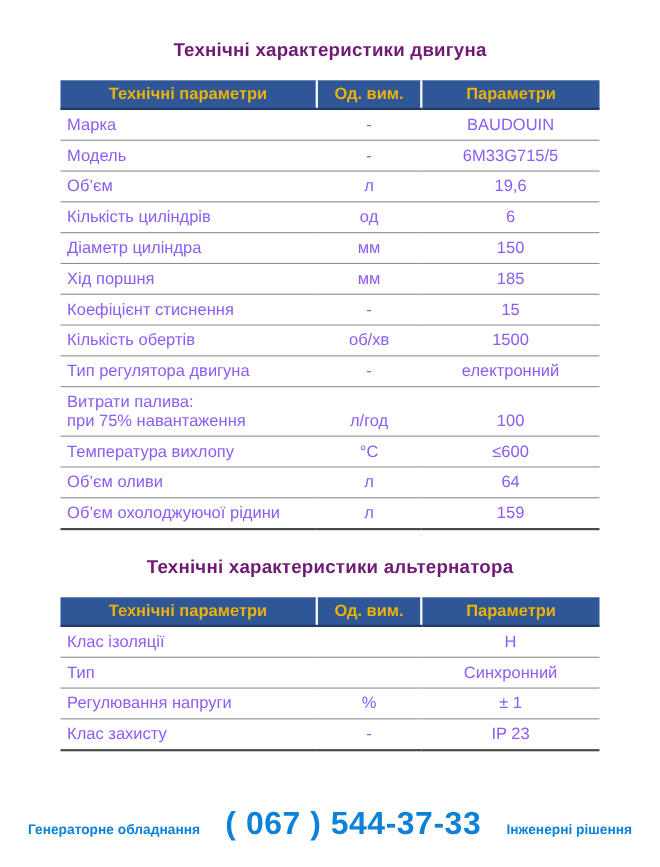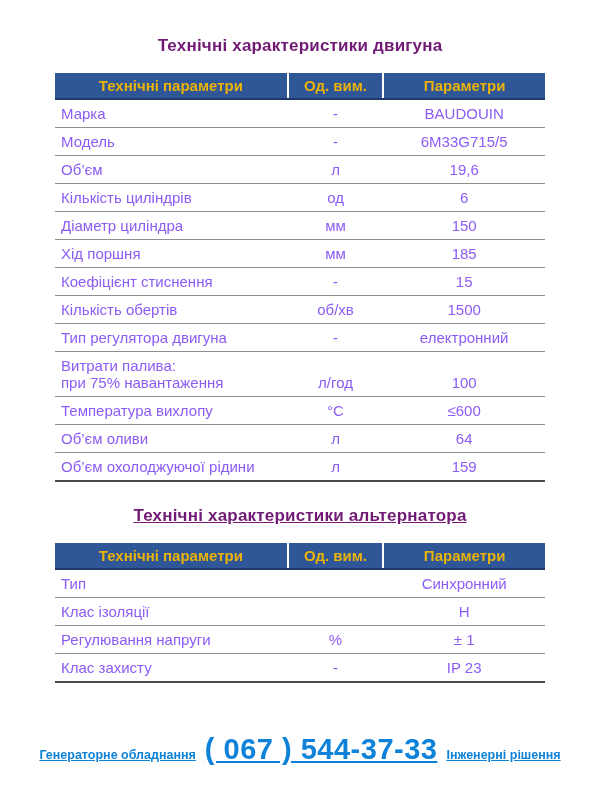--- a/index.html
+++ b/index.html
@@ -24,21 +24,20 @@
   .section-title {
     text-align: center;
     font-size: 17px;
     font-weight: bold;
     color: #701a75;
     margin: 0 0 17px 0;
     letter-spacing: 0.2px;
   }
   .section-title.second {
     margin-top: 24px;
-    text-decoration: underline;
   }
   table.spec {
     width: 100%;
     border-collapse: collapse;
     table-layout: fixed;
     font-size: 15px;
   }
   col.c-param { width: 47.5%; }
   col.c-unit  { width: 19.5%; }
   col.c-value { width: 33%; }
@@ -77,24 +76,23 @@
     text-align: center;
   }
   .footer {
     position: absolute;
     left: 0;
     right: 0;
     bottom: 22px;
     display: flex;
     justify-content: center;
     align-items: baseline;
-    gap: 9px;
+    gap: 23px;
     color: #0d82d8;
     white-space: nowrap;
-    text-decoration: underline;
   }
   .footer .small {
     font-size: 12.5px;
     font-weight: bold;
   }
   .footer .phone {
     font-size: 29px;
     font-weight: bold;
     letter-spacing: 0.5px;
   }
@@ -200,28 +198,28 @@
       </colgroup>
       <thead>
         <tr>
           <th>Технічні параметри</th>
           <th>Од. вим.</th>
           <th>Параметри</th>
         </tr>
       </thead>
       <tbody>
           <tr>
+            <td>Клас ізоляції</td>
+            <td></td>
+            <td>H</td>
+          </tr>
+          <tr>
             <td>Тип</td>
             <td></td>
             <td>Синхронний</td>
-          </tr>
-          <tr>
-            <td>Клас ізоляції</td>
-            <td></td>
-            <td>H</td>
           </tr>
           <tr>
             <td>Регулювання напруги</td>
             <td>%</td>
             <td>± 1</td>
           </tr>
           <tr>
             <td>Клас захисту</td>
             <td>-</td>
             <td>IP 23</td>

